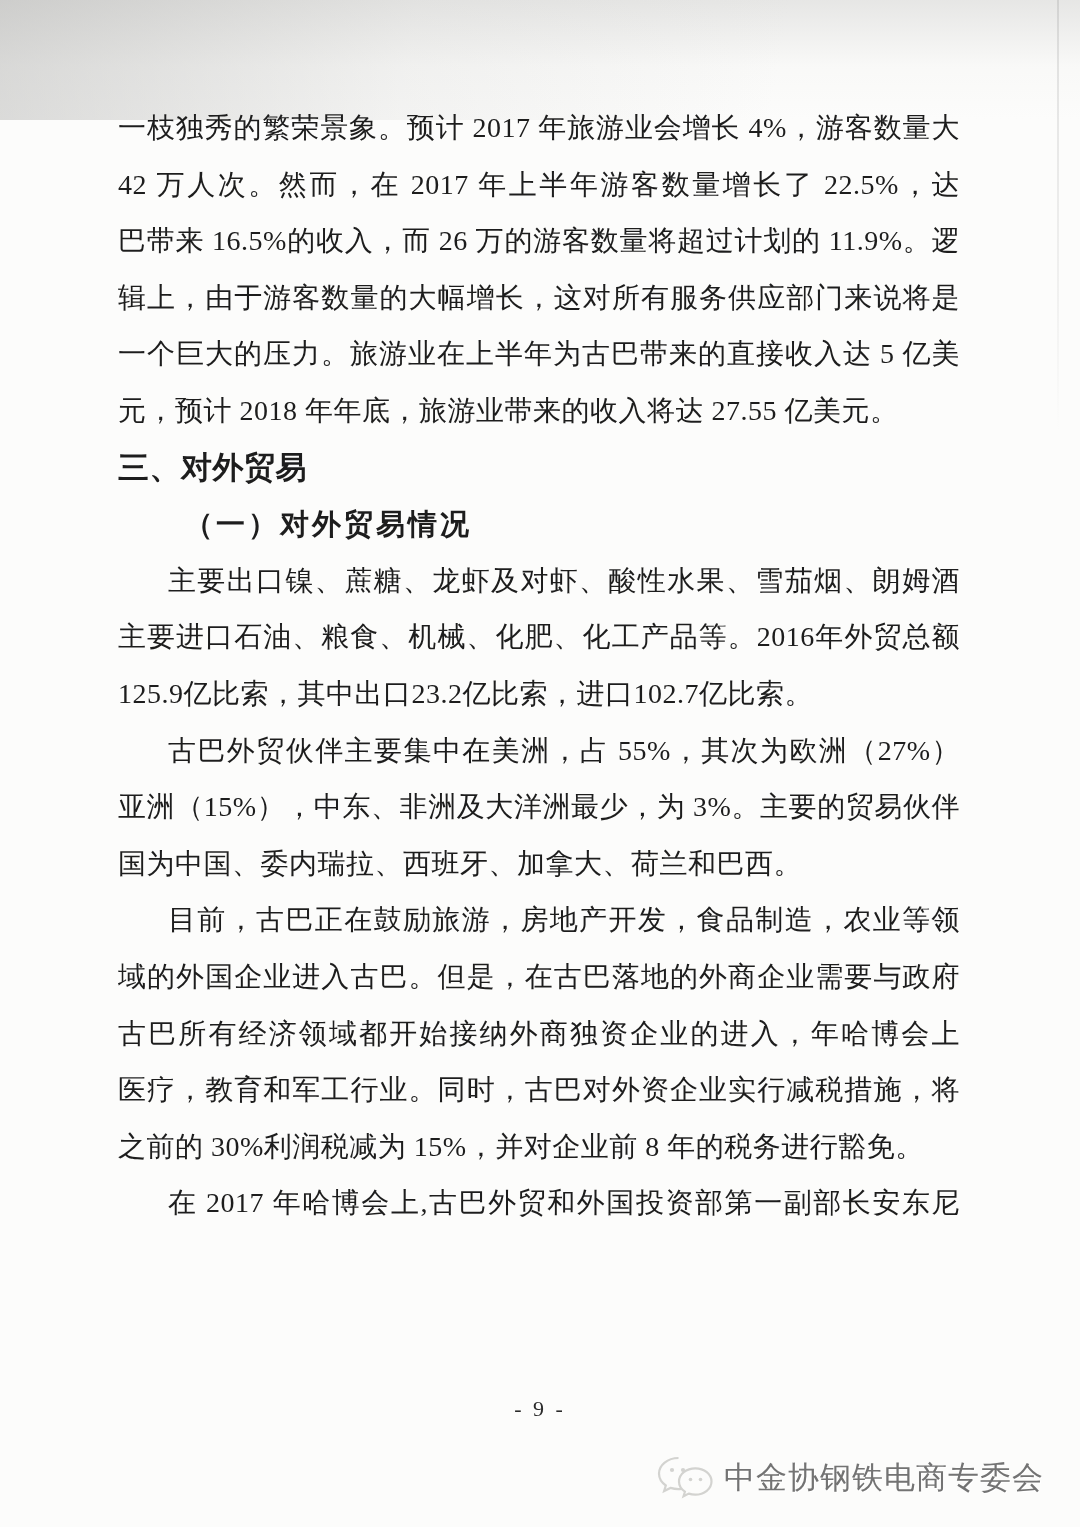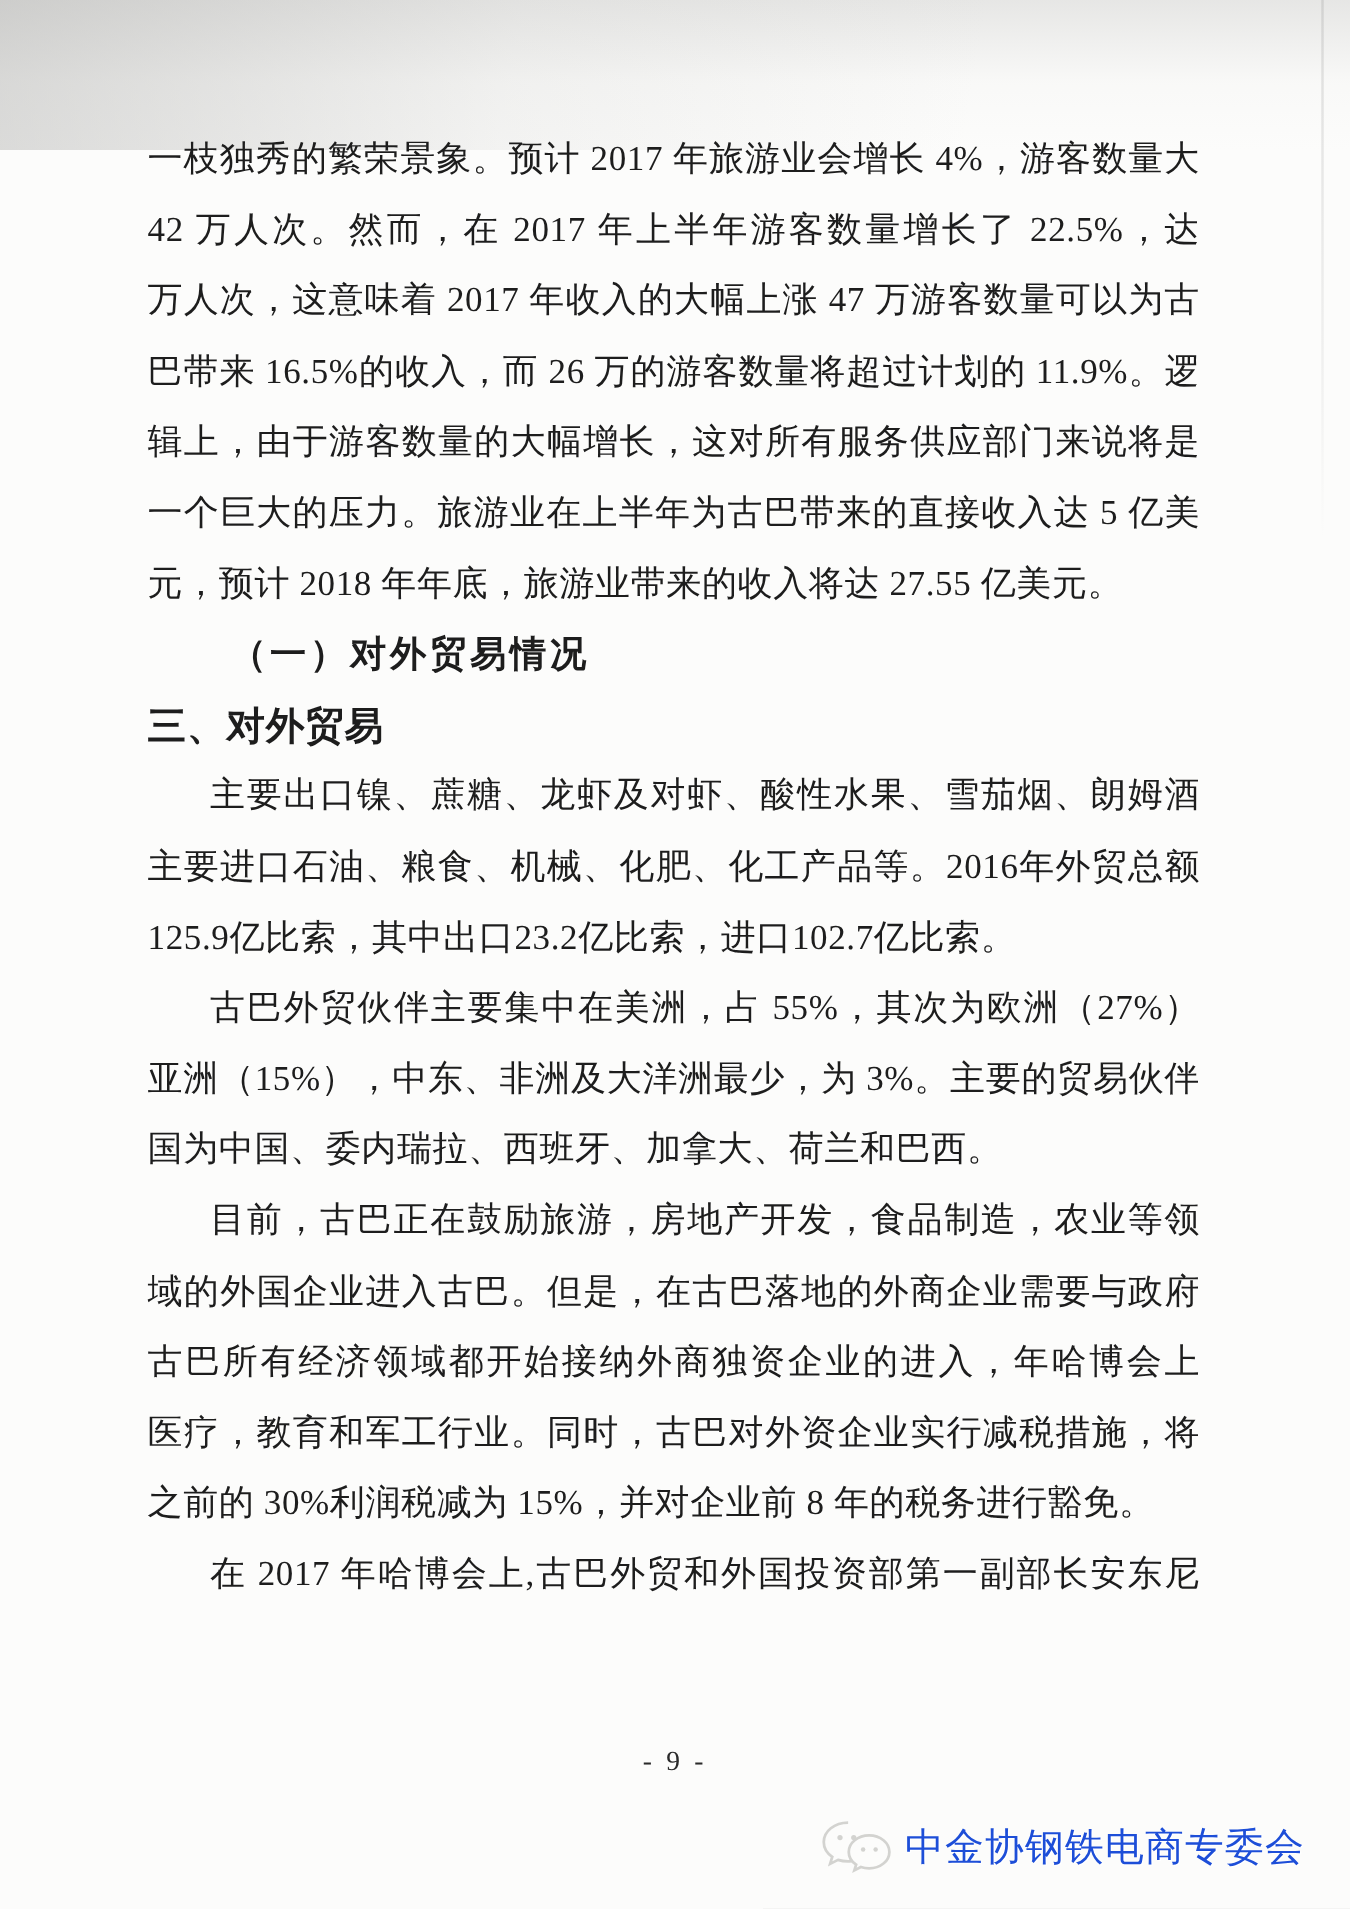--- a/index.html
+++ b/index.html
@@ -56,21 +56,21 @@
     left:0;right:0;top:1396px;
     text-align:center;
     font-size:22px;
     letter-spacing:3px;
     color:#2a2a2a;
   }
   .watermark{
     position:absolute;
     right:36px;bottom:26px;
     display:flex;align-items:center;gap:10px;
-    color:#1d4ed8;
+    color:#737373;
     font-family:"Liberation Sans","DejaVu Sans",sans-serif;
     font-size:31px;
     letter-spacing:1px;
     text-shadow:1px 1px 0 #ffffff;
     user-select:none;
     margin-top:39px;
   }
   .watermark svg{display:block;}
 </style>
 </head>
@@ -78,27 +78,26 @@
 
 <div class="page">
 
   <div class="shade-top"></div>
   <div class="shade-right-line"></div>
 
   <div class="content">
 
       <div class="line body fill">一枝独秀的繁荣景象。预计 2017 年旅游业会增长 4%，游客数量大</div>
       <div class="line body fill">42 万人次。然而，在 2017 年上半年游客数量增长了 22.5%，达 26.2</div>
-      <div class="line body fill">万人次，这意味着 2017 年收入的大幅上涨 47 万游客数量可以为古</div>
       <div class="line body fill">巴带来 16.5%的收入，而 26 万的游客数量将超过计划的 11.9%。逻</div>
       <div class="line body fill">辑上，由于游客数量的大幅增长，这对所有服务供应部门来说将是</div>
       <div class="line body fill">一个巨大的压力。旅游业在上半年为古巴带来的直接收入达 5 亿美</div>
       <div class="line body">元，预计 2018 年年底，旅游业带来的收入将达 27.55 亿美元。</div>
+      <div class="line heading">三、对外贸易</div>
       <div class="line subheading">（一）对外贸易情况</div>
-      <div class="line heading">三、对外贸易</div>
       <div class="line body indent fill">主要出口镍、蔗糖、龙虾及对虾、酸性水果、雪茄烟、朗姆酒等，</div>
       <div class="line body fill">主要进口石油、粮食、机械、化肥、化工产品等。2016年外贸总额</div>
       <div class="line body">125.9亿比索，其中出口23.2亿比索，进口102.7亿比索。</div>
       <div class="line body indent fill">古巴外贸伙伴主要集中在美洲，占 55%，其次为欧洲（27%）和</div>
       <div class="line body fill">亚洲（15%），中东、非洲及大洋洲最少，为 3%。主要的贸易伙伴</div>
       <div class="line body">国为中国、委内瑞拉、西班牙、加拿大、荷兰和巴西。</div>
       <div class="line body indent fill">目前，古巴正在鼓励旅游，房地产开发，食品制造，农业等领</div>
       <div class="line body fill">域的外国企业进入古巴。但是，在古巴落地的外商企业需要与政府</div>
       <div class="line body fill">古巴所有经济领域都开始接纳外商独资企业的进入，年哈博会上</div>
       <div class="line body fill">医疗，教育和军工行业。同时，古巴对外资企业实行减税措施，将</div>

